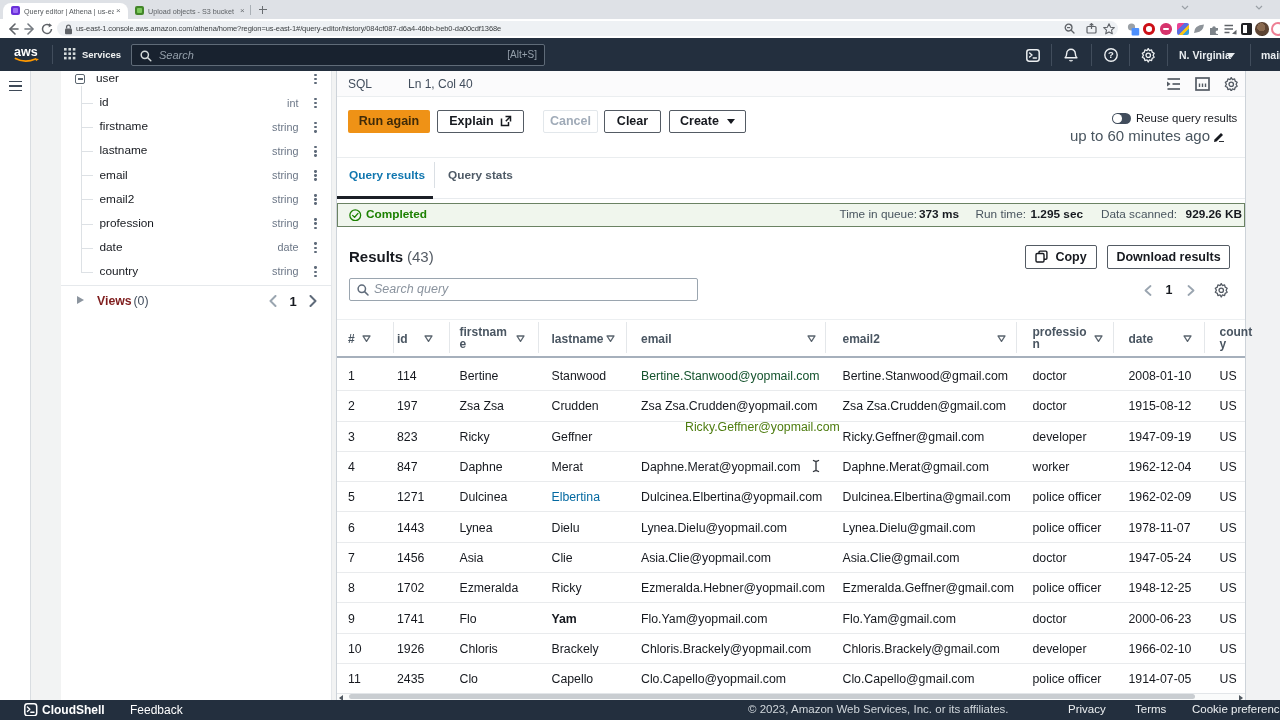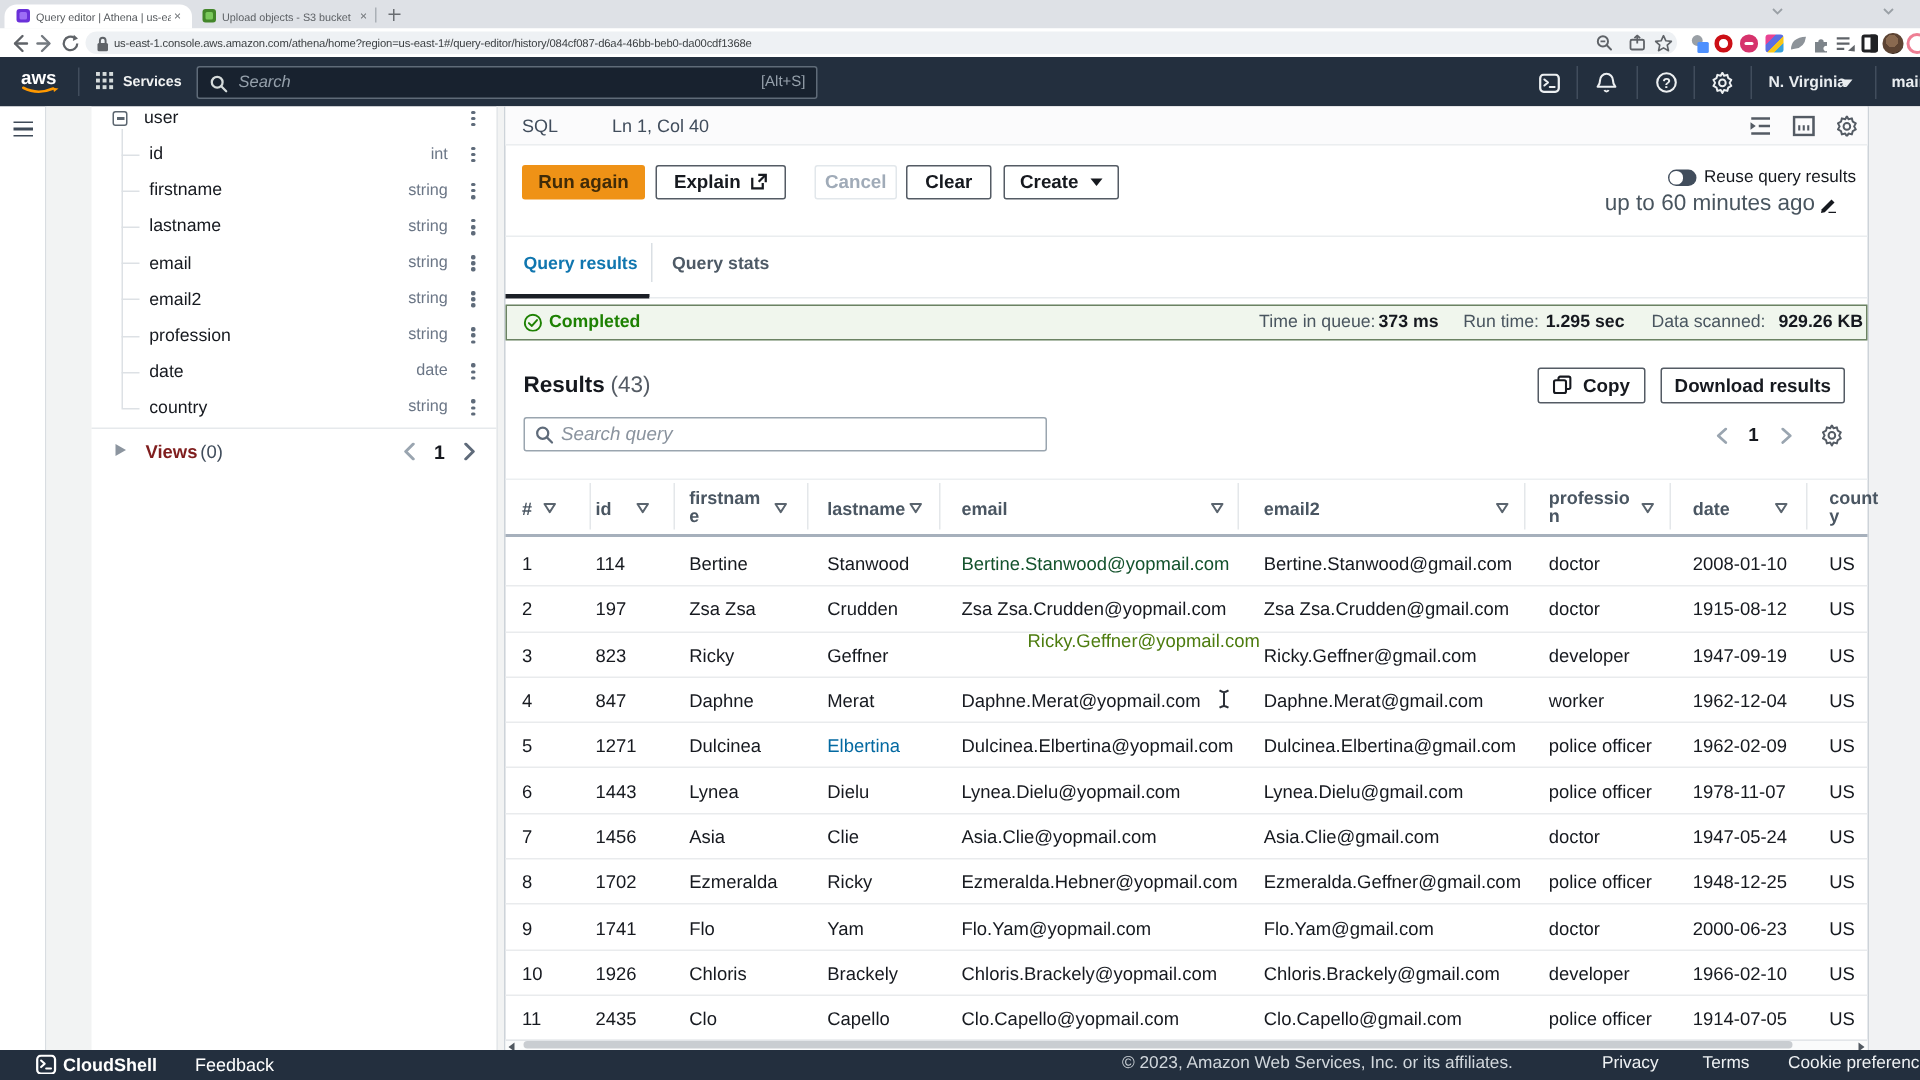--- a/index.html
+++ b/index.html
@@ -410,21 +410,21 @@
 <div class="a txt" style="left:551.5px;top:580.2900000000001px;height:16.3px;line-height:16.3px;font-size:12.3px;color:#16191f;font-weight:400;">Ricky</div>
 <div class="a txt" style="left:641px;top:580.2900000000001px;height:16.3px;line-height:16.3px;font-size:12.3px;color:#16191f;font-weight:400;">Ezmeralda.Hebner@yopmail.com</div>
 <div class="a txt" style="left:842.5px;top:580.2900000000001px;height:16.3px;line-height:16.3px;font-size:12.3px;color:#16191f;font-weight:400;">Ezmeralda.Geffner@gmail.com</div>
 <div class="a txt" style="left:1032.5px;top:580.2900000000001px;height:16.3px;line-height:16.3px;font-size:12.3px;color:#16191f;font-weight:400;">police officer</div>
 <div class="a txt" style="left:1128.5px;top:580.2900000000001px;height:16.3px;line-height:16.3px;font-size:12.3px;color:#16191f;font-weight:400;">1948-12-25</div>
 <div class="a txt" style="left:1219.5px;top:580.2900000000001px;height:16.3px;line-height:16.3px;font-size:12.3px;color:#16191f;font-weight:400;">US</div>
 <div class="a" style="left:337px;top:632.76px;width:908px;height:1px;background:#e9ebed;"></div>
 <div class="a txt" style="left:348px;top:610.61px;height:16.3px;line-height:16.3px;font-size:12.3px;color:#16191f;font-weight:400;">9</div>
 <div class="a txt" style="left:397px;top:610.61px;height:16.3px;line-height:16.3px;font-size:12.3px;color:#16191f;font-weight:400;">1741</div>
 <div class="a txt" style="left:459.5px;top:610.61px;height:16.3px;line-height:16.3px;font-size:12.3px;color:#16191f;font-weight:400;">Flo</div>
-<div class="a txt" style="left:551.5px;top:610.61px;height:16.3px;line-height:16.3px;font-size:12.3px;color:#16191f;font-weight:400;">Yam</div>
+<div class="a txt" style="left:551.5px;top:610.61px;height:16.3px;line-height:16.3px;font-size:12.3px;color:#16191f;font-weight:700;">Yam</div>
 <div class="a txt" style="left:641px;top:610.61px;height:16.3px;line-height:16.3px;font-size:12.3px;color:#16191f;font-weight:400;">Flo.Yam@yopmail.com</div>
 <div class="a txt" style="left:842.5px;top:610.61px;height:16.3px;line-height:16.3px;font-size:12.3px;color:#16191f;font-weight:400;">Flo.Yam@gmail.com</div>
 <div class="a txt" style="left:1032.5px;top:610.61px;height:16.3px;line-height:16.3px;font-size:12.3px;color:#16191f;font-weight:400;">doctor</div>
 <div class="a txt" style="left:1128.5px;top:610.61px;height:16.3px;line-height:16.3px;font-size:12.3px;color:#16191f;font-weight:400;">2000-06-23</div>
 <div class="a txt" style="left:1219.5px;top:610.61px;height:16.3px;line-height:16.3px;font-size:12.3px;color:#16191f;font-weight:400;">US</div>
 <div class="a" style="left:337px;top:663.0799999999999px;width:908px;height:1px;background:#e9ebed;"></div>
 <div class="a txt" style="left:348px;top:640.93px;height:16.3px;line-height:16.3px;font-size:12.3px;color:#16191f;font-weight:400;">10</div>
 <div class="a txt" style="left:397px;top:640.93px;height:16.3px;line-height:16.3px;font-size:12.3px;color:#16191f;font-weight:400;">1926</div>
 <div class="a txt" style="left:459.5px;top:640.93px;height:16.3px;line-height:16.3px;font-size:12.3px;color:#16191f;font-weight:400;">Chloris</div>
 <div class="a txt" style="left:551.5px;top:640.93px;height:16.3px;line-height:16.3px;font-size:12.3px;color:#16191f;font-weight:400;">Brackely</div>

